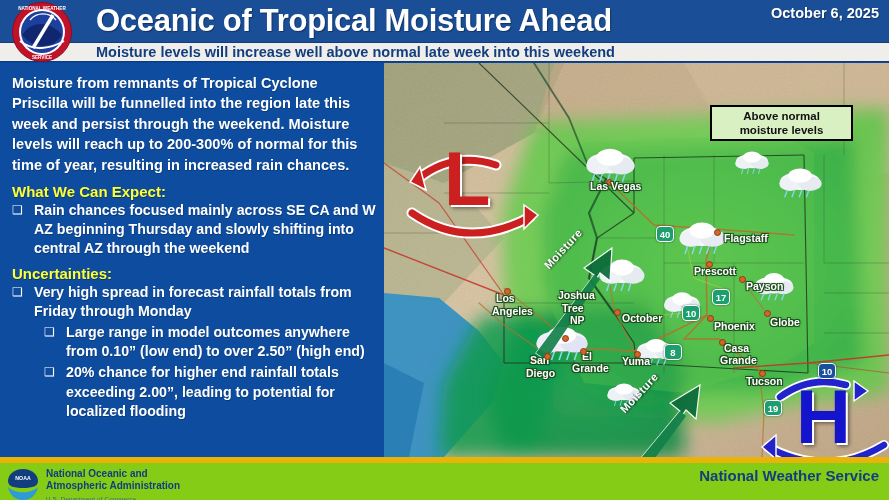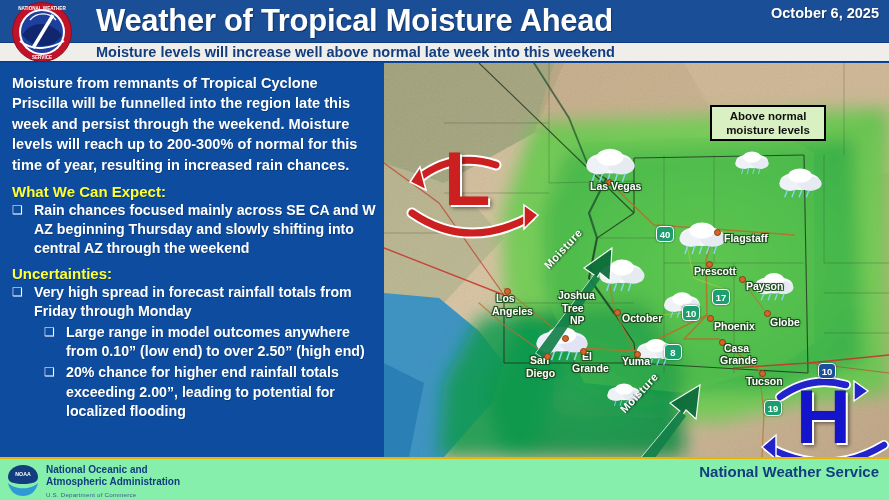--- a/index.html
+++ b/index.html
@@ -85,21 +85,21 @@
   }
   .shield {
     position:absolute; width:18px; height:16px; border-radius:4px;
     background:#1d9e6e; border:1.5px solid #ffffff;
     color:#ffffff; font-size:9.5px; font-weight:bold;
     display:flex; align-items:center; justify-content:center;
     box-shadow:0 0 2px rgba(0,0,0,.5);
   }
   .shield.i10 { background:#1a4f9c; border-color:#fff; }
   .legend-box {
-    position:absolute; left:326px; top:42px; width:116px; height:36px;
+    position:absolute; left:326px; top:42px; width:143px; height:36px;
     background:#d9f0c2; border:2px solid #000000;
     display:flex; align-items:center; justify-content:center; text-align:center;
     font-size:11.5px; font-weight:bold; color:#101010; line-height:14px;
   }
 
   
   .pressure {
     position:absolute; font-weight:bold; line-height:1;
     font-family:"Liberation Sans", sans-serif;
   }
@@ -117,21 +117,21 @@
     position:absolute; font-size:11px; font-weight:bold; color:#ffffff;
     text-shadow:1px 1px 2px rgba(0,0,0,.8); letter-spacing:0.5px;
     pointer-events:none;
   }
   .m1 { left:162px; top:198px; transform:rotate(-47deg); transform-origin:left center; }
   .m2 { left:238px; top:342px; transform:rotate(-47deg); transform-origin:left center; }
 
   
   .footer {
     position:absolute; left:0; top:457px; width:889px; height:43px;
-    background:#86efac; border-top:2px solid #eab308;
+    background:#84cc16; border-top:6px solid #eab308;
   }
   .noaa-logo { position:absolute; left:6px; top:5px; width:34px; height:33px; }
   .noaa-text {
     position:absolute; left:46px; top:5px; color:#123e80;
     font-size:10px; font-weight:bold; line-height:11.5px;
   }
   .noaa-sub { font-size:6.2px; font-weight:normal; color:#3a5d8f; margin-top:2px;
               letter-spacing:0.2px; }
   .nws-footer {
     position:absolute; right:10px; top:4px; text-align:right;
@@ -153,21 +153,21 @@
       <path d="M16 34 q8 -12 20 -11 q12 1 20 11 q-8 12 -20 11 q-12 -1 -20 -11z" fill="#10266e"></path>
       <path d="M14 40 q10 8 22 7 q12 -1 22 -7" stroke="#ffffff" stroke-width="2" fill="none"></path>
       <path d="M47 14 L27 47" stroke="#ffffff" stroke-width="3.4" fill="none"></path>
       <path d="M24 19 A17 17 0 0 1 50 19" stroke="#ffffff" stroke-width="1.2" fill="none"></path>
       <circle cx="36" cy="31" r="29.5" fill="none" stroke="#8e0c1e" stroke-width="1"></circle>
       <text x="36" y="9" font-size="4.6" fill="#ffffff" text-anchor="middle" font-family="Liberation Sans, sans-serif" font-weight="bold">NATIONAL WEATHER</text>
       <text x="36" y="58" font-size="4.6" fill="#ffffff" text-anchor="middle" font-family="Liberation Sans, sans-serif" font-weight="bold">SERVICE</text>
     </svg>
   </div>
 
-  <div class="title">Weather of Tropical Moisture Ahead</div>
+  <div class="title">Oceanic of Tropical Moisture Ahead</div>
 
   <div class="date-block">
     <div>October 6, 2025</div>
   </div>
 
   <div class="subbar"></div>
   <div class="subbar-text">Moisture levels will increase well above normal late week into this weekend</div>
 
   <div class="left-panel">
     <div class="intro">Moisture from remnants of Tropical Cyclone Priscilla will be funnelled into the region late this week and persist through the weekend. Moisture levels will reach up to 200-300% of normal for this time of year, resulting in increased rain chances.</div>

